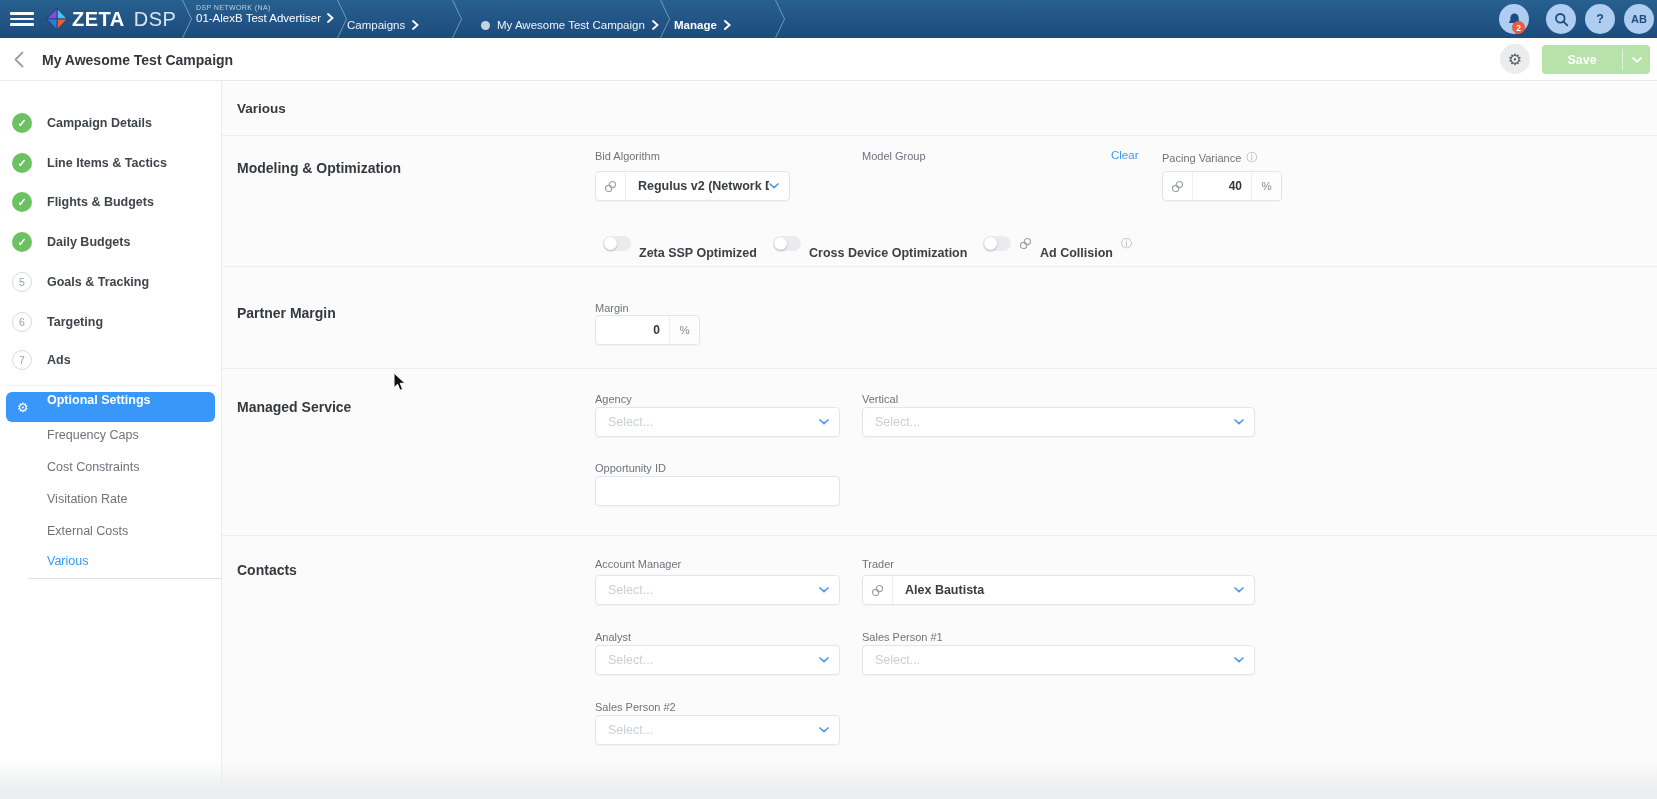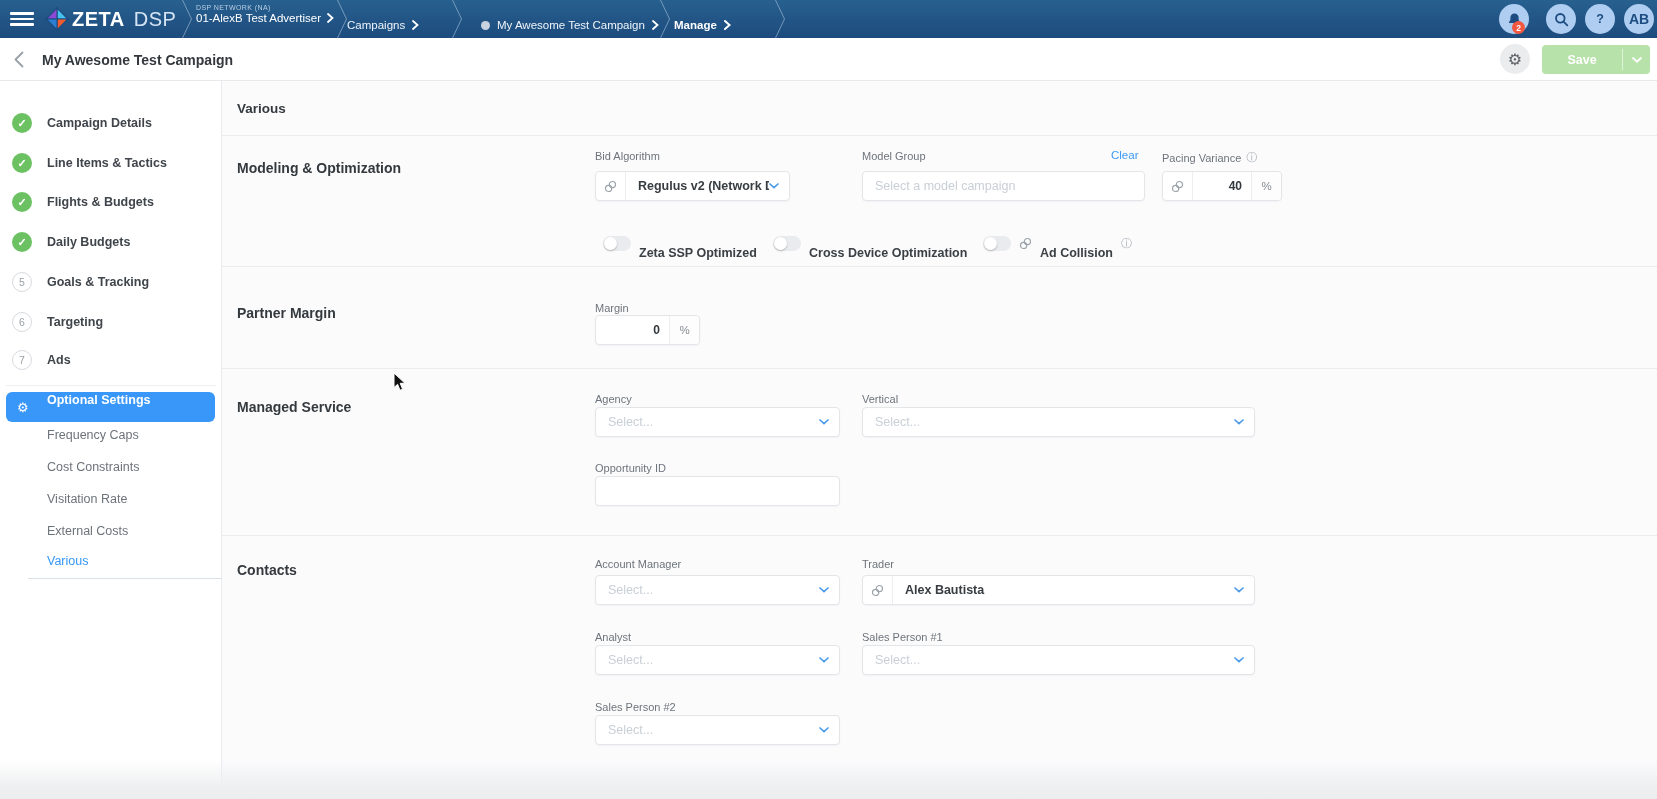--- a/index.html
+++ b/index.html
@@ -178,21 +178,21 @@
     </div>
     <div class="nav-circle" style="left:1546px">
       <svg width="15" height="15" viewBox="0 0 15 15">
         <circle cx="6.3" cy="6.3" r="4.3" fill="none" stroke="#1d4c80" stroke-width="1.8"></circle>
         <line x1="9.6" y1="9.6" x2="13.3" y2="13.3" stroke="#1d4c80" stroke-width="1.8" stroke-linecap="round"></line>
       </svg>
     </div>
     <div class="nav-circle" style="left:1585px;font-size:12.5px;font-weight:700">
       <span>?</span>
     </div>
-    <div class="nav-circle" style="left:1624px;font-size:14px;font-weight:700">
+    <div class="nav-circle" style="left:1624px;font-size:11px;font-weight:700">
       <span>AB</span>
     </div>
     <div class="badge">2</div>
   </div>
 
   <div class="toolbar">
     <svg class="back" width="10" height="17">
         <polyline points="8.5,1.5 1.5,8.5 8.5,15.5" fill="none" stroke="#99a1a8" stroke-width="1.8" stroke-linecap="round" stroke-linejoin="round"></polyline>
       </svg>
     <div class="page-title">My Awesome Test Campaign</div>
@@ -273,23 +273,20 @@
       <span class="val">Regulus v2 (Network Default...</span>
       <svg class="chev" width="10" height="6">
           <polyline points="1,1 5,4.7 9,1" fill="none" stroke="#4a9bea" stroke-width="1.7" stroke-linecap="round"></polyline>
         </svg>
     </div>
 
     <div class="lbl" style="left:640px;top:69px">
       <span>Model Group</span>
     </div>
     <div class="link-blue" style="left:889px;top:68px">Clear</div>
-    <div class="field" style="left:640px;top:90px;width:283px">
-      <span class="ph">Select a model campaign</span>
-    </div>
 
     <div class="lbl" style="left:940px;top:69px">
       <span>Pacing Variance</span>
       <span class="info">ⓘ</span>
     </div>
     <div class="field" style="left:940px;top:90px;width:120px">
       <span class="iconcell">
         <svg width="13" height="13" viewBox="0 0 13 13">
             <circle cx="4.6" cy="8.4" r="3.1" fill="none" stroke="#9ba2a9" stroke-width="1.2"></circle>
             <circle cx="8.4" cy="4.6" r="3.1" fill="none" stroke="#9ba2a9" stroke-width="1.2"></circle>

